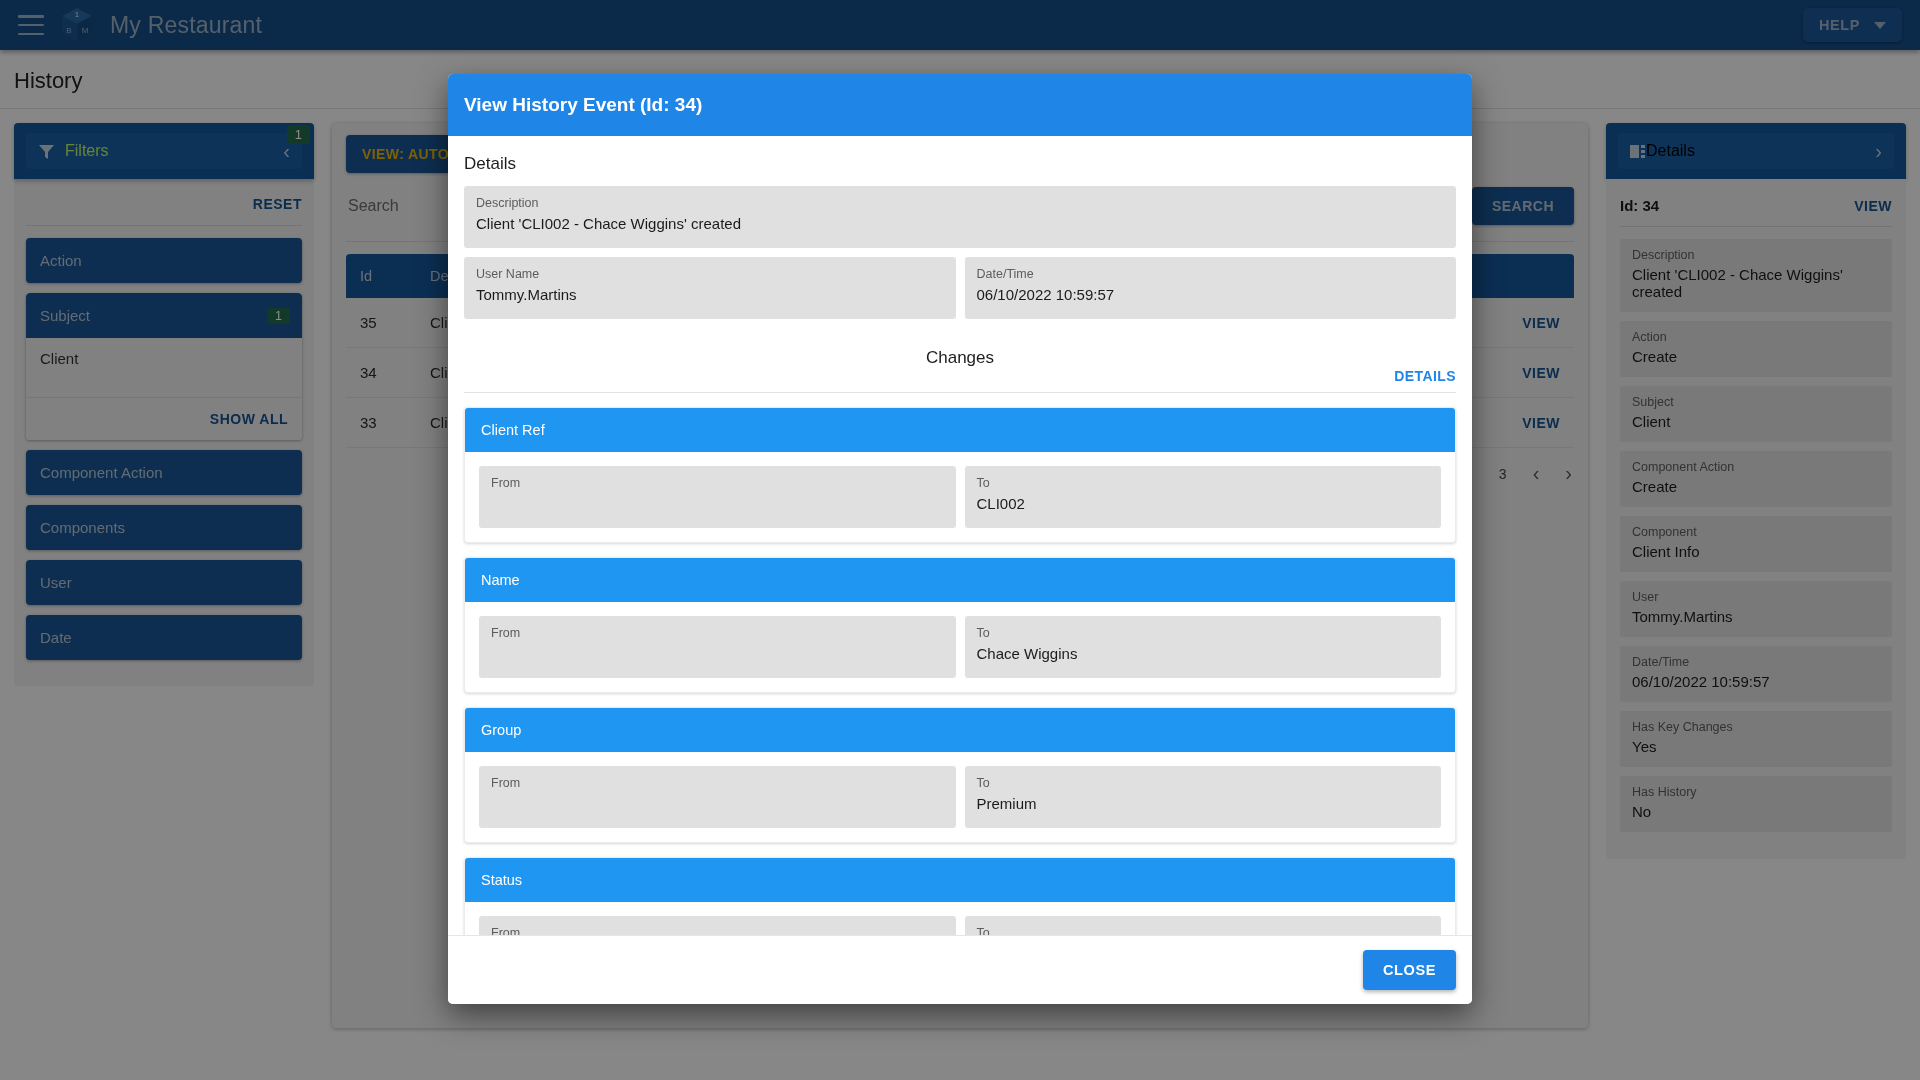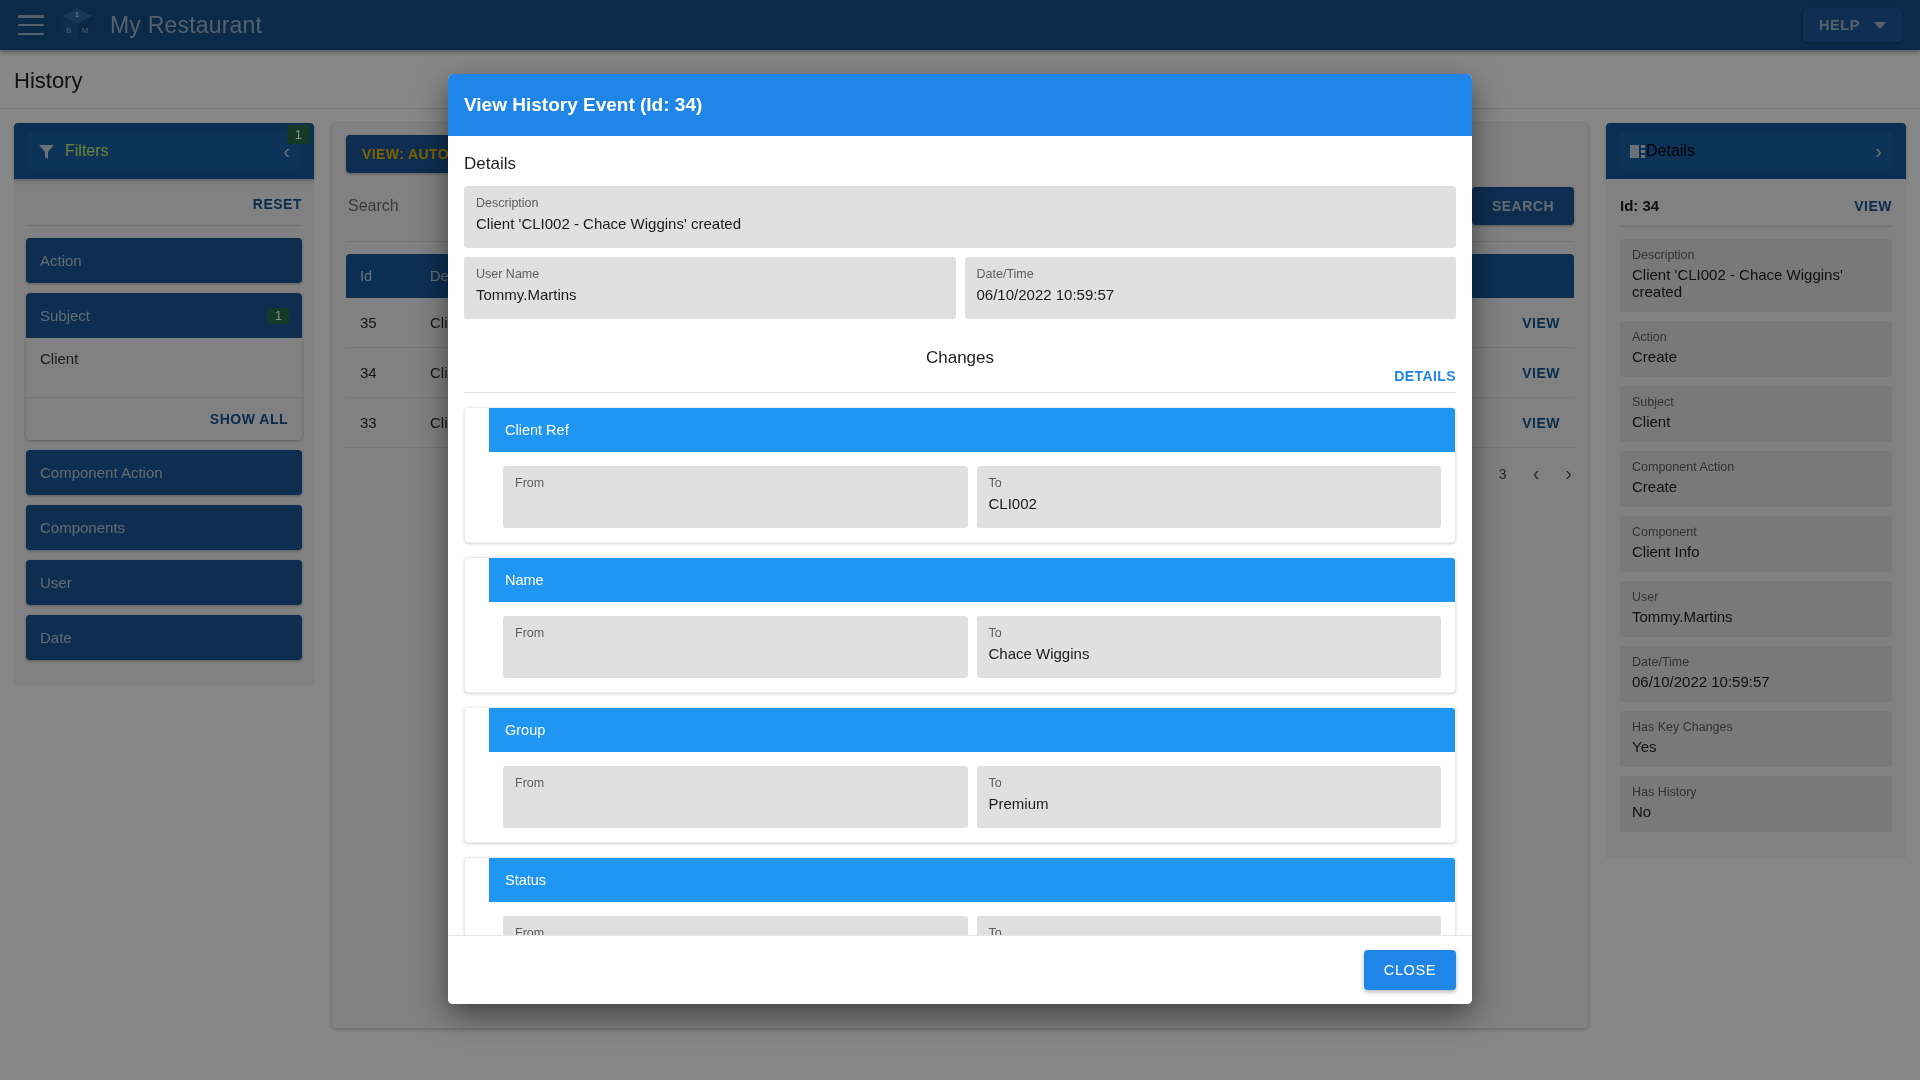--- a/index.html
+++ b/index.html
@@ -136,27 +136,27 @@
   .m-label { font-size: 12.5px; color: #5c5c5c; margin-bottom: 5px; }
   .m-value { font-size: 15px; color: #1b1b1b; }
   .m-row2 { display: flex; gap: 9px; }
   .m-row2 > .m-field { flex: 1; margin-bottom: 9px; }
   .changes-head { display: flex; align-items: center; margin: 20px 0 8px 0; flex-direction: column; }
   .changes-head .sec-title { margin-bottom: 0; }
   .details-link { margin-left: auto; color: #1f86e8; font-size: 14px;
     font-weight: 700; letter-spacing: .4px; cursor: pointer; }
   .changes-hr { height: 1px; background: #e2e2e2; margin-bottom: 14px; }
   .chg-card { border: 1px solid #ececec; border-radius: 4px; margin-bottom: 14px;
-    box-shadow: 0 1px 3px rgba(0,0,0,.16); overflow: hidden; background: #fff; padding-left: 24px; }
+    box-shadow: 0 1px 3px rgba(0,0,0,.16); overflow: hidden; background: #fff; }
   .chg-head { background: #1f96f2; color: #fff; font-size: 14.5px; padding: 14px 16px; }
   .chg-body { display: flex; gap: 9px; padding: 14px; }
   .chg-body .m-field { flex: 1; margin-bottom: 0; min-height: 56px; }
   .modal-foot { border-top: 1px solid #e6e6e6; padding: 14px 16px;
     display: flex; justify-content: flex-end; background: #fff; }
-  .close-btn { background: #1f86e8; color: #fff; font-size: 14.5px; font-weight: 400;
+  .close-btn { background: #1f86e8; color: #fff; font-size: 14.5px; font-weight: 700;
     letter-spacing: .6px; padding: 12px 20px; border-radius: 4px; cursor: pointer;
     box-shadow: 0 2px 4px rgba(0,0,0,.3); border: none; }
 </style>
 </head>
 <body>
 
 <div class="appbar">
   <div class="hamburger">
     <i></i>
     <i></i>

